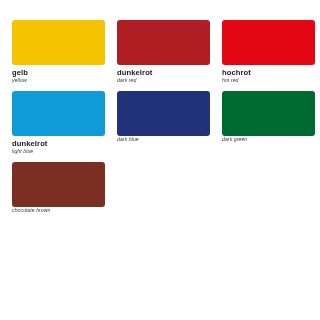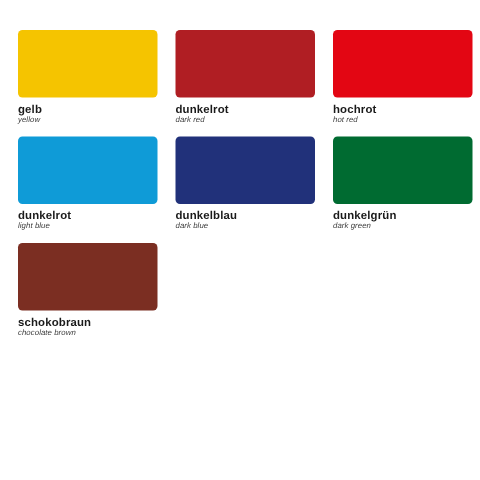--- a/index.html
+++ b/index.html
@@ -84,31 +84,28 @@
 
 
     <div class="swatch-cell">
       <span class="swatch-chip" style="background-color: rgb(15, 155, 215);"></span>
       <div class="swatch-name">dunkelrot</div>
       <div class="swatch-translation">light blue</div>
     </div>
 
     <div class="swatch-cell">
       <span class="swatch-chip" style="background-color: rgb(33, 49, 122);"></span>
-      <div class="swatch-name">dunkelblau</div>
       <div class="swatch-translation">dark blue</div>
     </div>
 
 
     <div class="swatch-cell">
       <span class="swatch-chip" style="background-color: rgb(0, 107, 49);"></span>
-      <div class="swatch-name">dunkelgrün</div>
       <div class="swatch-translation">dark green</div>
     </div>
 
     <div class="swatch-cell">
       <span class="swatch-chip" style="background-color: rgb(123, 46, 34);"></span>
-      <div class="swatch-name">schokobraun</div>
       <div class="swatch-translation">chocolate brown</div>
     </div>
 
   </div>
 </div>
 
 </body></html>

